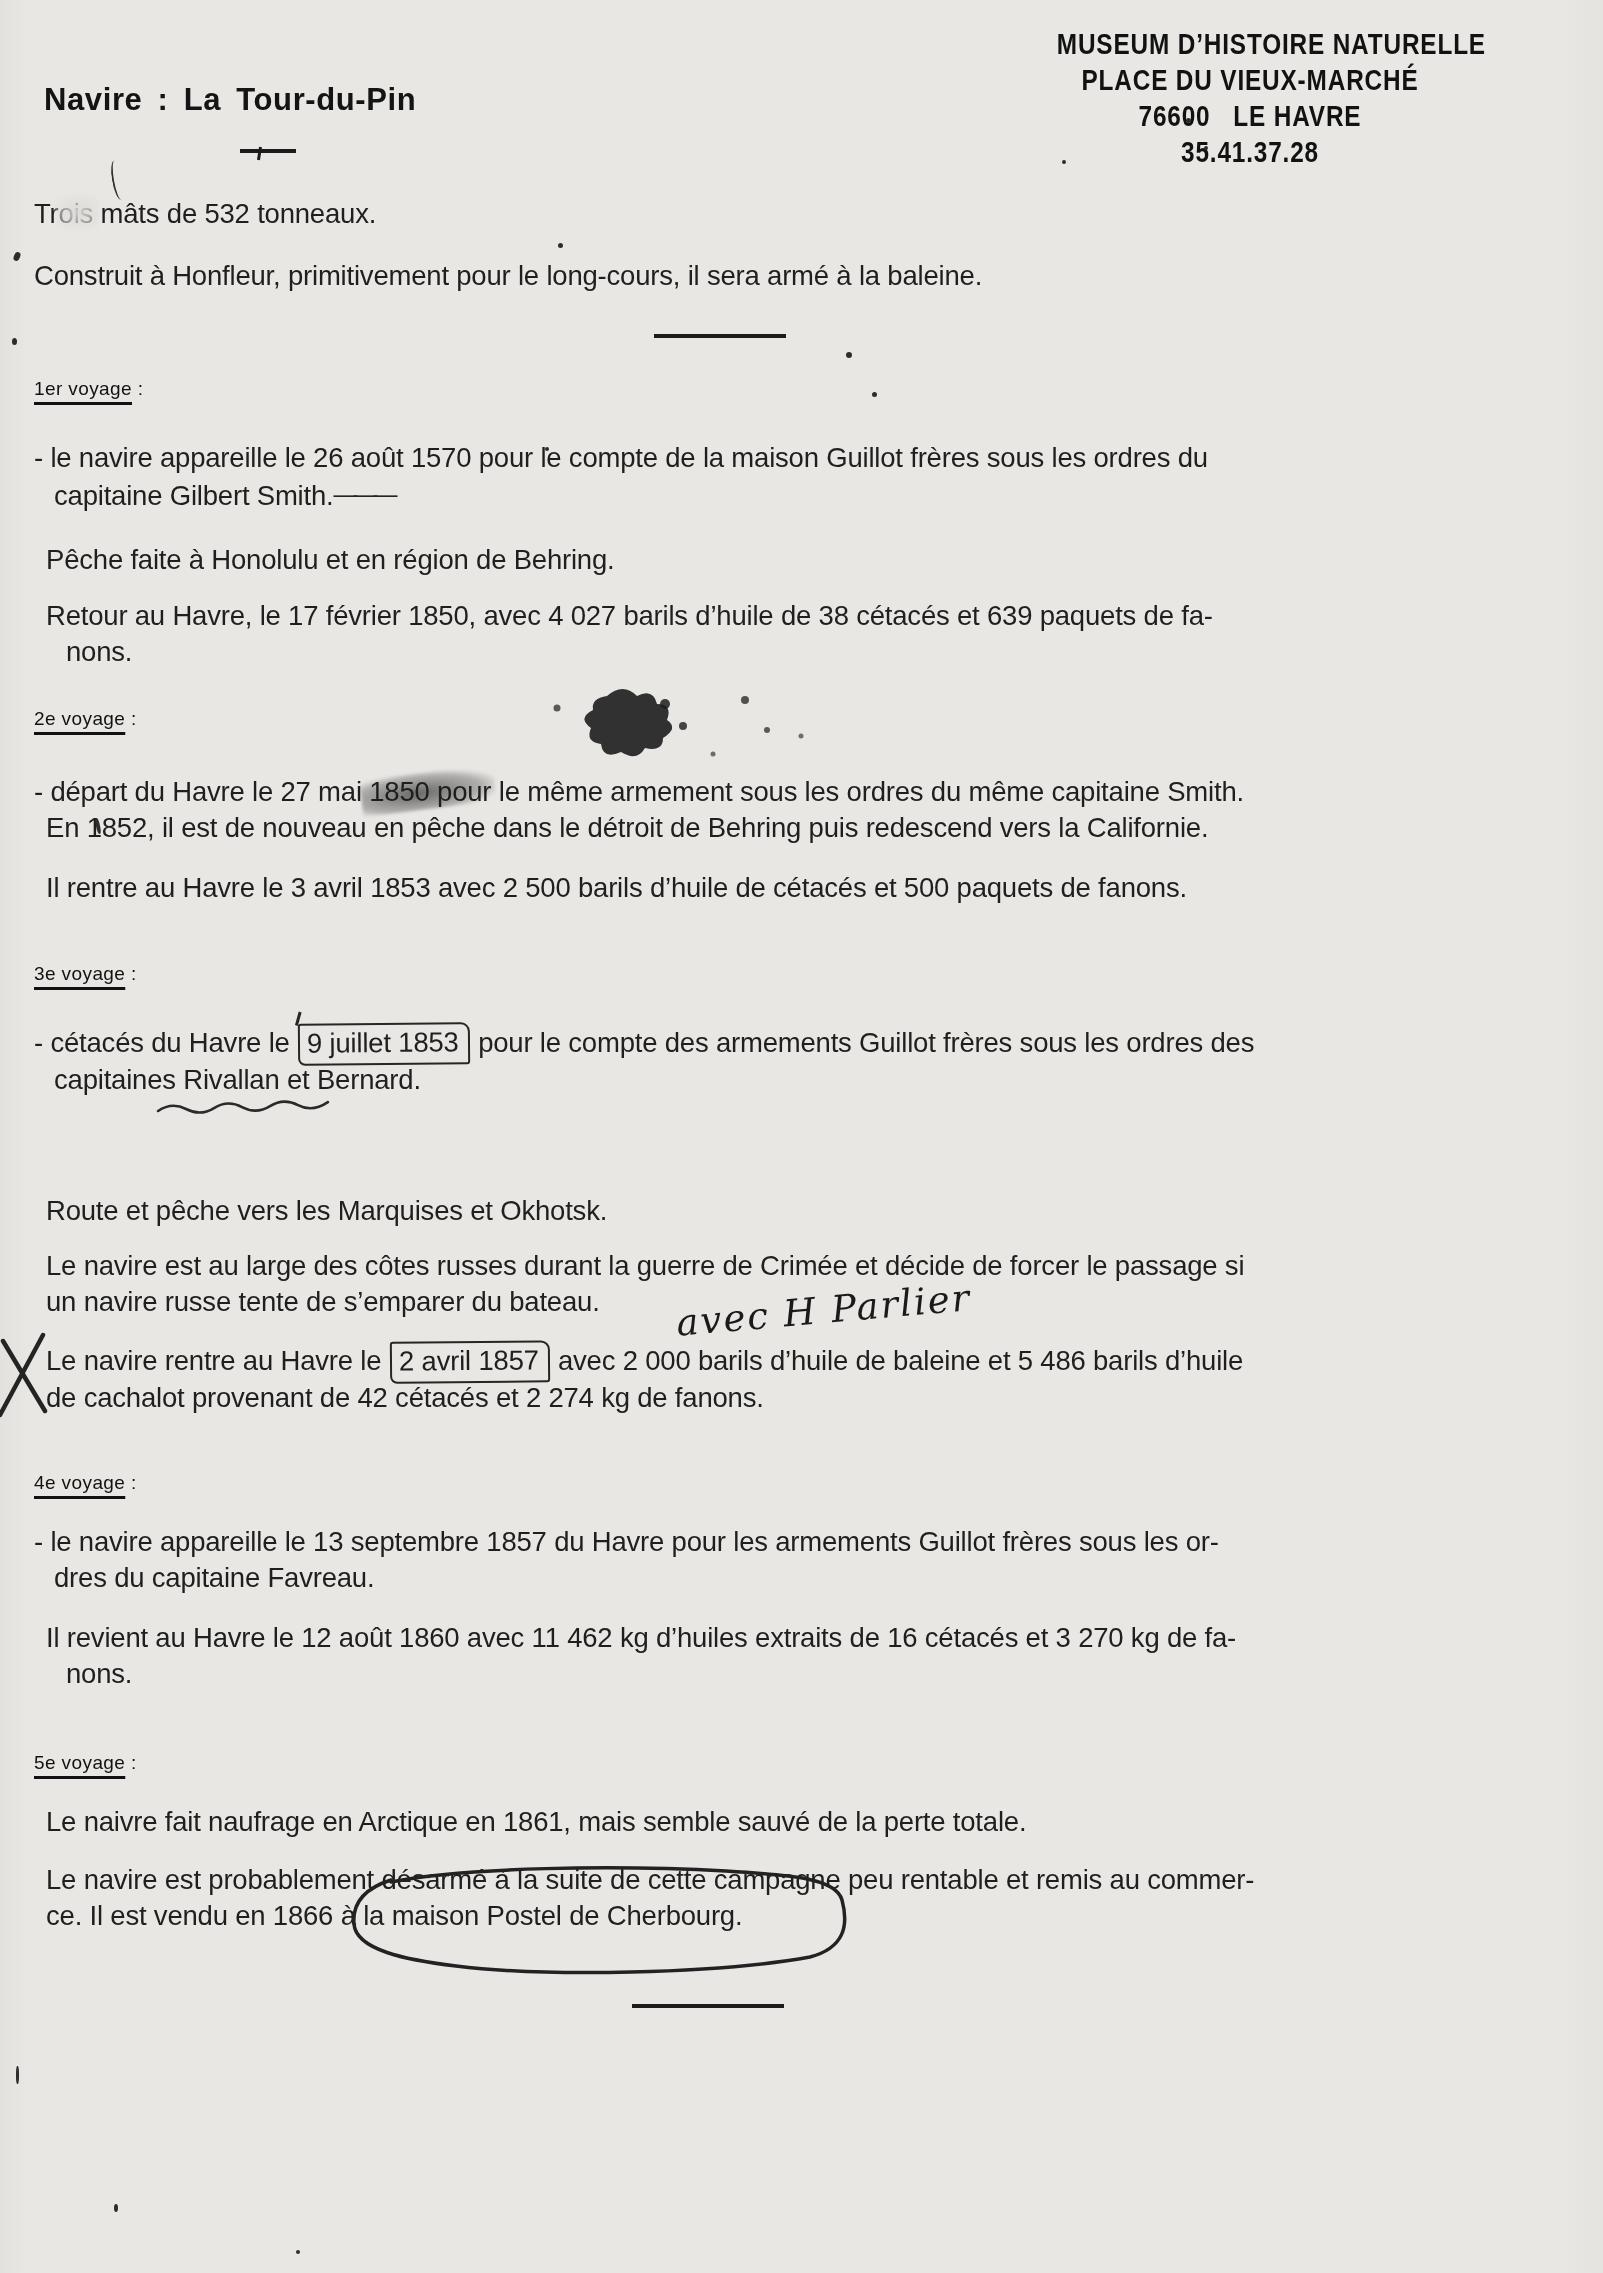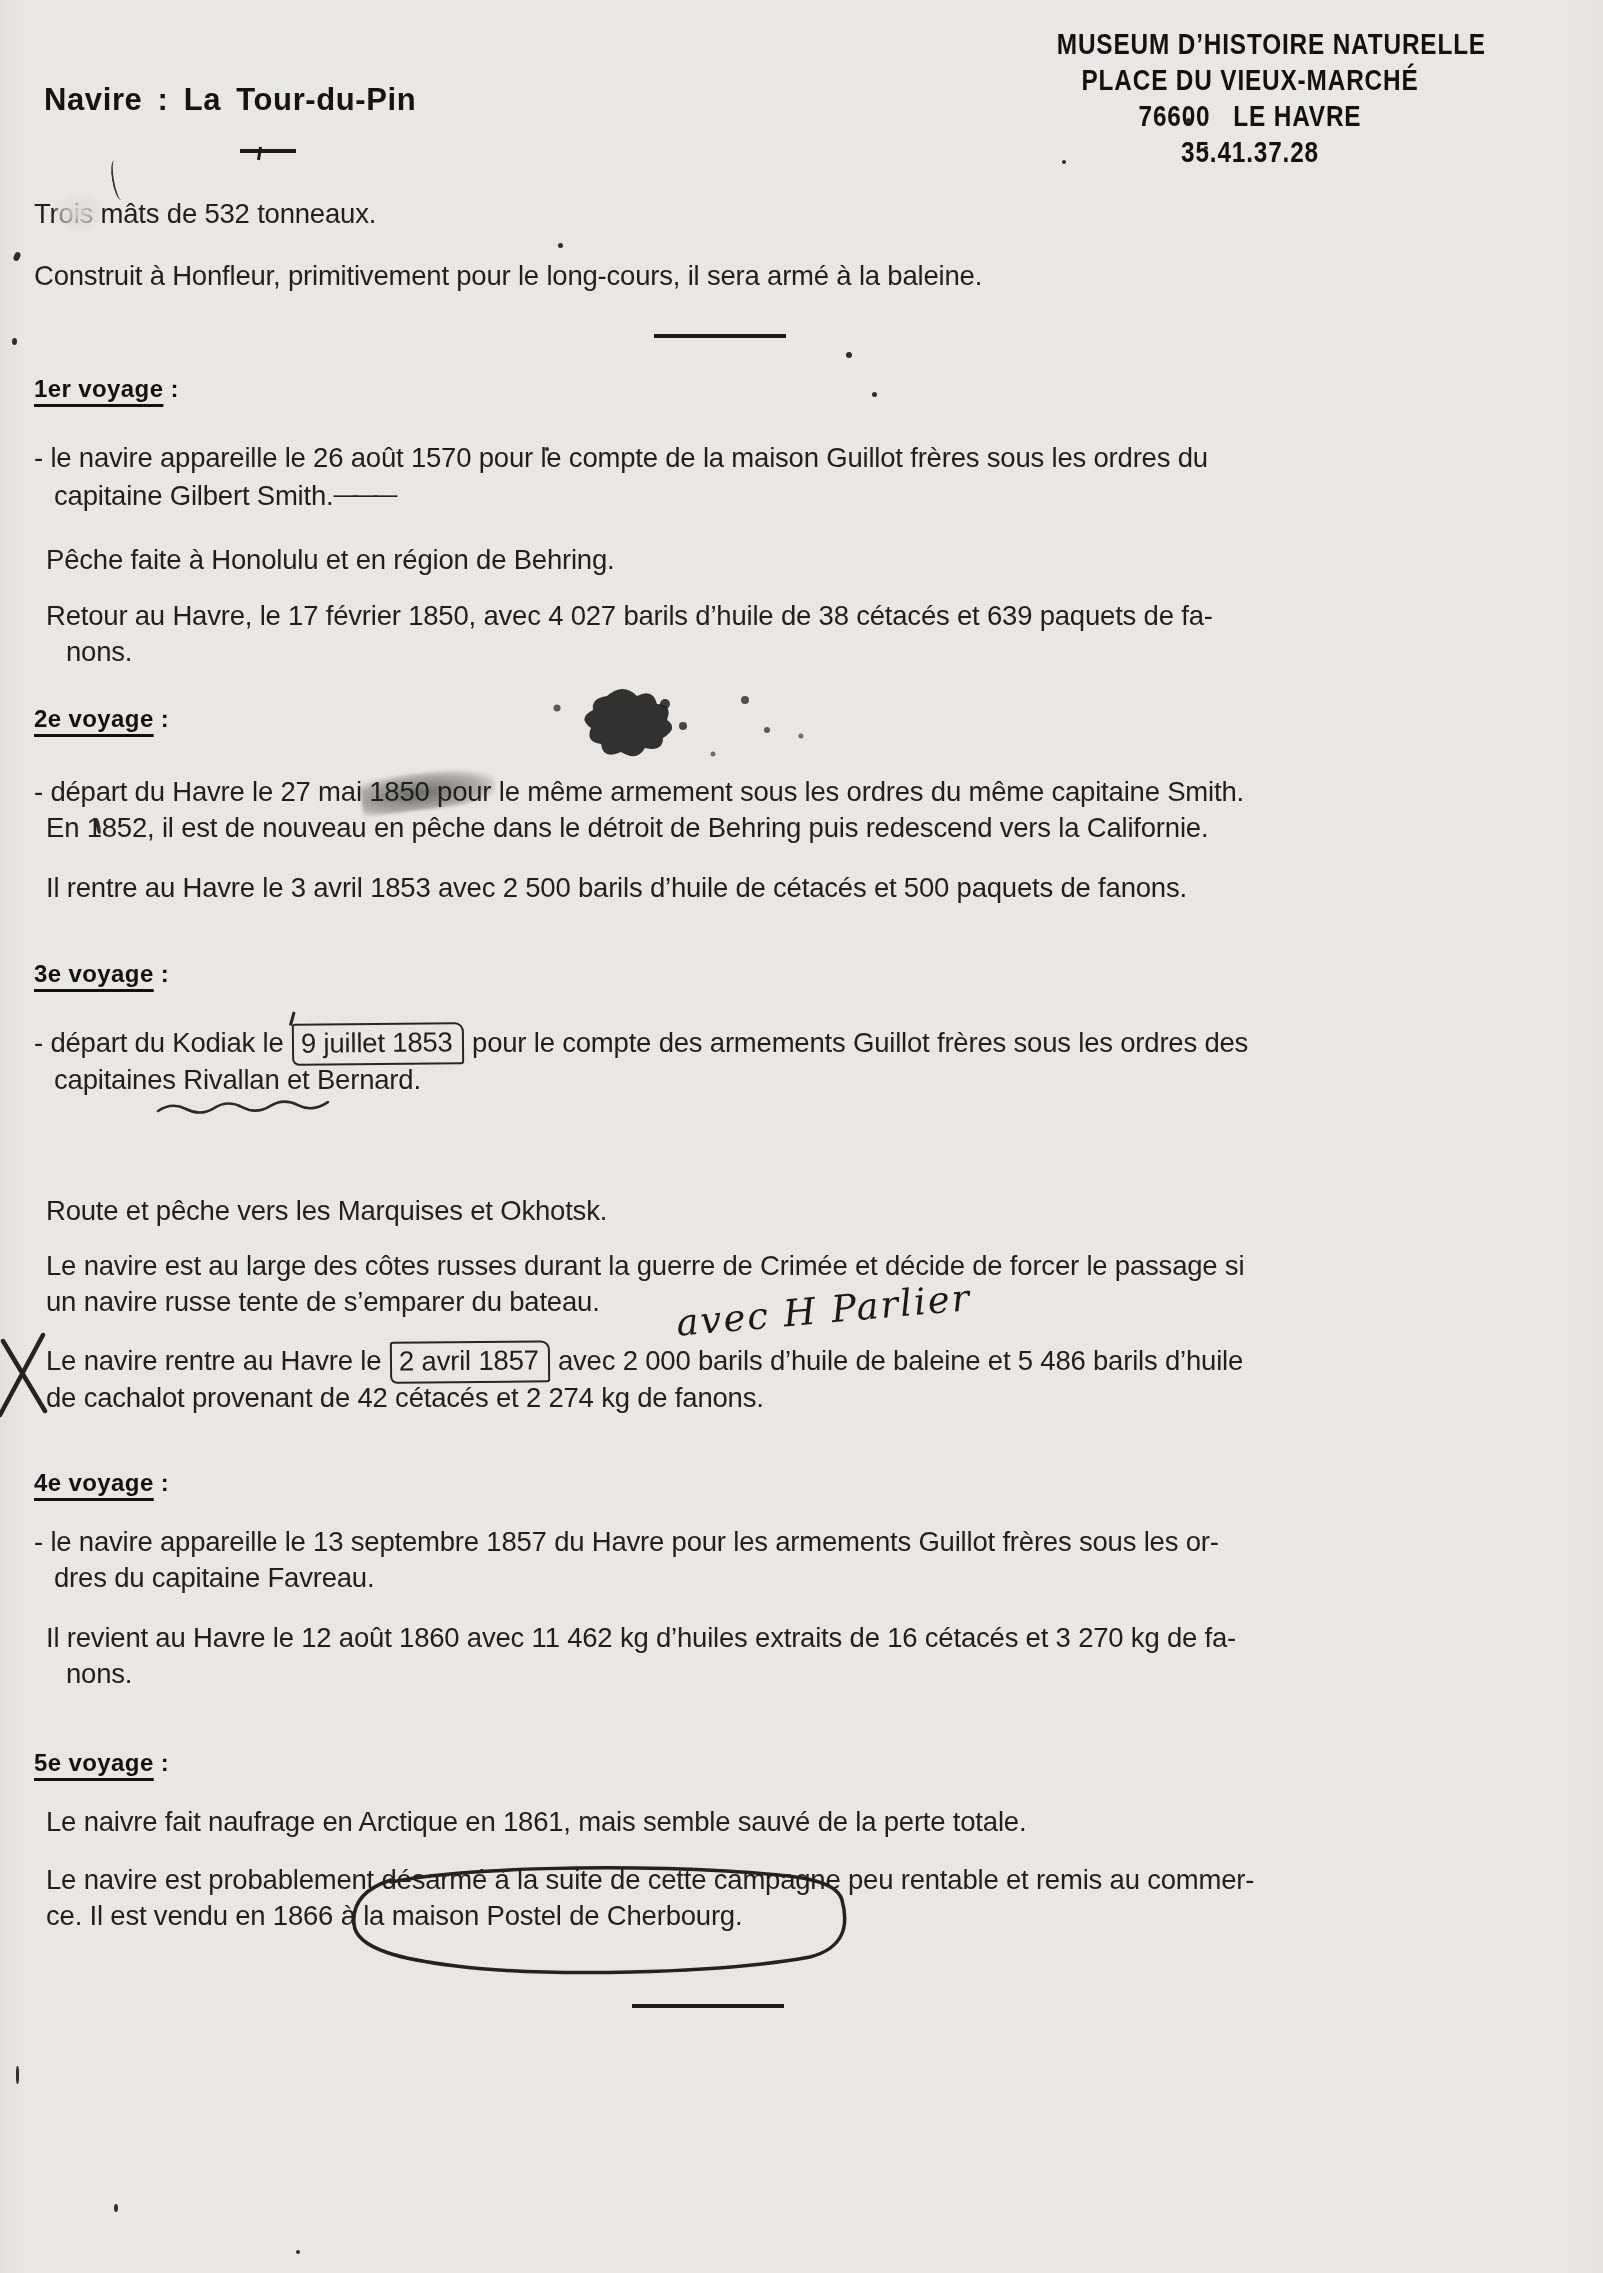--- a/index.html
+++ b/index.html
@@ -13,21 +13,21 @@
   .title-dash{position:absolute;left:240px;top:149px;width:56px;height:4px;background:#1b1b1b;}
   .title-tick{position:absolute;left:258px;top:147px;width:3px;height:13px;background:#1b1b1b;transform:rotate(9deg);}
   .stamp{position:absolute;left:1020px;top:26px;width:460px;text-align:center;color:#121212;}
   .stamp-line{font-size:29px;font-weight:bold;line-height:36px;letter-spacing:1px;
     transform:scaleX(.84);white-space:pre;}
   .content{position:absolute;left:34px;top:196px;width:1520px;font-size:27.5px;line-height:36px;letter-spacing:-.2px;}
   .line{white-space:pre-wrap;}
   .plain{margin-left:12px;}
   .cont{margin-left:20px;}
   .rel{position:relative;}
-  .heading{font-size:24px;font-weight:bold;line-height:38px;color:#121212;letter-spacing:.4px;}
+  .heading{font-size:19px;font-weight:normal;line-height:38px;color:#121212;letter-spacing:.4px;}
   .heading .htext{text-decoration:underline;text-decoration-thickness:3px;text-underline-offset:7px;}
   .divider{height:4px;background:#1b1b1b;}
   .typed-dash{letter-spacing:-4px;font-size:24px;vertical-align:3px;color:#242424;}
   
   .penbox{display:inline-block;border:2.5px solid #262626;border-radius:3px 9px 3px 7px;
     padding:0 9px 2px 7px;margin:-3px 1px;position:relative;transform:rotate(-.5deg);}
   .penbox.lead::before{content:"";position:absolute;left:-3px;top:-14px;width:3px;height:14px;
     background:#262626;transform:rotate(16deg);}
   .wavyunder{text-decoration-style:wavy;
     text-decoration-thickness:2.5px;text-underline-offset:5px;text-decoration-color:#2b2b2b;}
@@ -83,21 +83,21 @@
       <div class="line cont">nons.</div>
     </div>
 
     <div class="heading" style="margin-top:30px"><span class="htext">2e voyage</span><span class="line" style="display:inline"> :</span></div>
     <div class="line" style="margin-top:36px"><span>- départ du Havre le 27 mai </span><span class="smudge">1850 pour</span><span> le même armement sous les ordres du même capitaine Smith.</span></div>
     <div class="line plain" style="">En 1852, il est de nouveau en pêche dans le détroit de Behring puis redescend vers la Californie.</div>
     <div class="line plain" style="margin-top:24px">Il rentre au Havre le 3 avril 1853 avec 2 500 barils d’huile de cétacés et 500 paquets de fanons.</div>
 
     <div class="heading" style="margin-top:49px"><span class="htext">3e voyage</span><span class="line" style="display:inline"> :</span></div>
     <div style="margin-top:32px">
-      <div class="line rel"><span>- départ du Kodiak le </span><span class="penbox lead">9 juillet 1853</span><span> pour le compte des armements Guillot frères sous les ordres des</span></div>
+      <div class="line rel"><span>- cétacés du Havre le </span><span class="penbox lead">9 juillet 1853</span><span> pour le compte des armements Guillot frères sous les ordres des</span></div>
       <div class="line cont rel"><span>capitaines </span><span>Rivallan</span><span> </span><span class="wavyunder">et Bernard.</span>
         <svg class="squiggle" width="180" height="16" viewBox="0 0 180 16">
             <path d="M4,9 q14,-9 28,-1 t28,0 t28,0 t28,0 t28,0 t30,-2" fill="none" stroke="#2a2a2a" stroke-width="2.6" stroke-linecap="round"></path>
           </svg>
       </div>
     </div>
     <div class="line plain" style="margin-top:23px">Route et pêche vers les Marquises et Okhotsk.</div>
     <div class="plain" style="margin-top:19px">
       <div class="line">Le navire est au large des côtes russes durant la guerre de Crimée et décide de forcer le passage si</div>
       <div class="line">un navire russe tente de s’emparer du bateau.</div>

